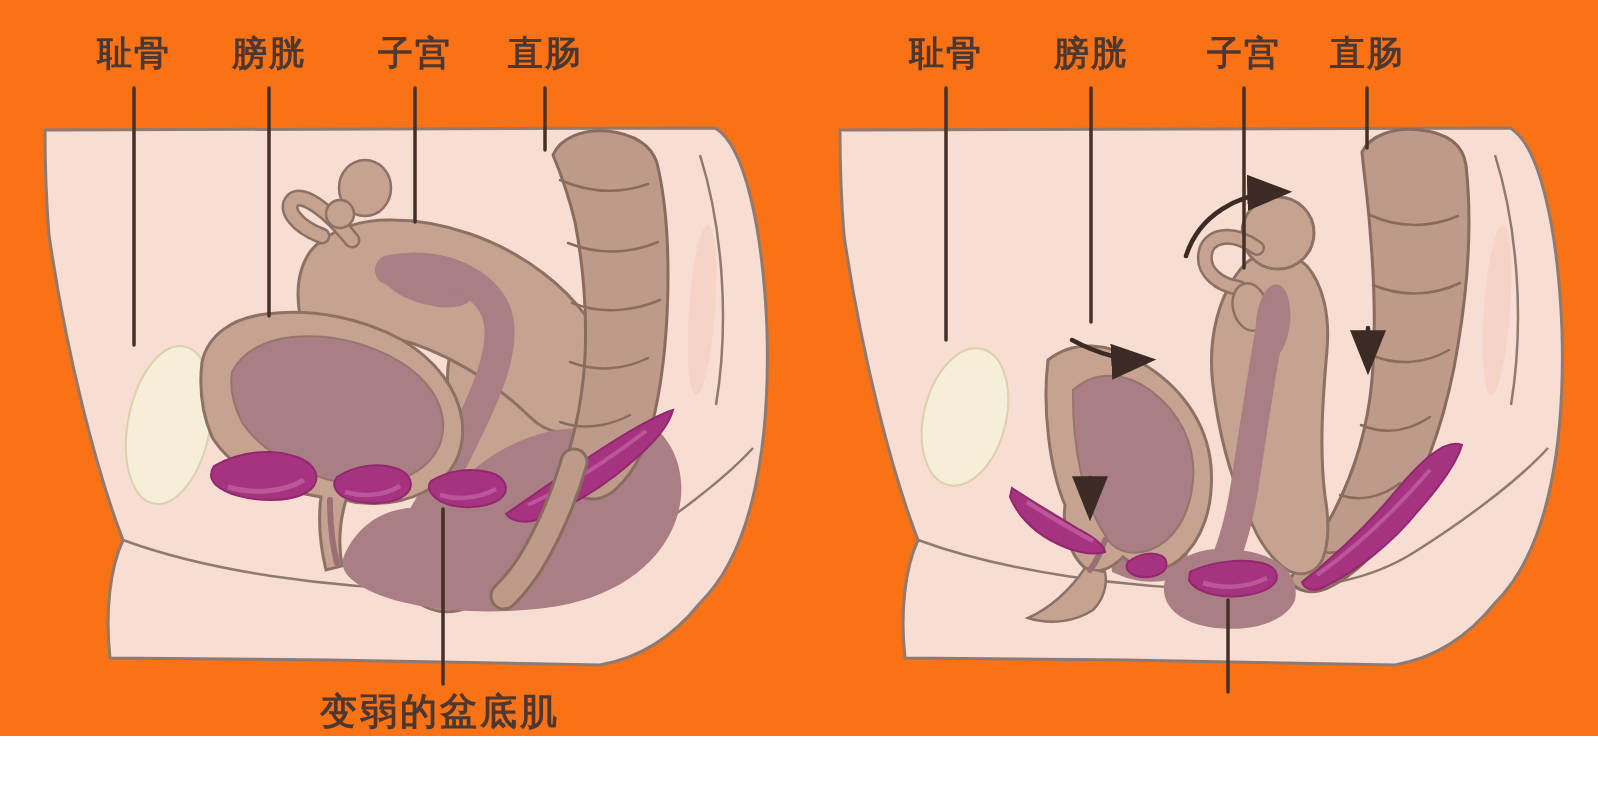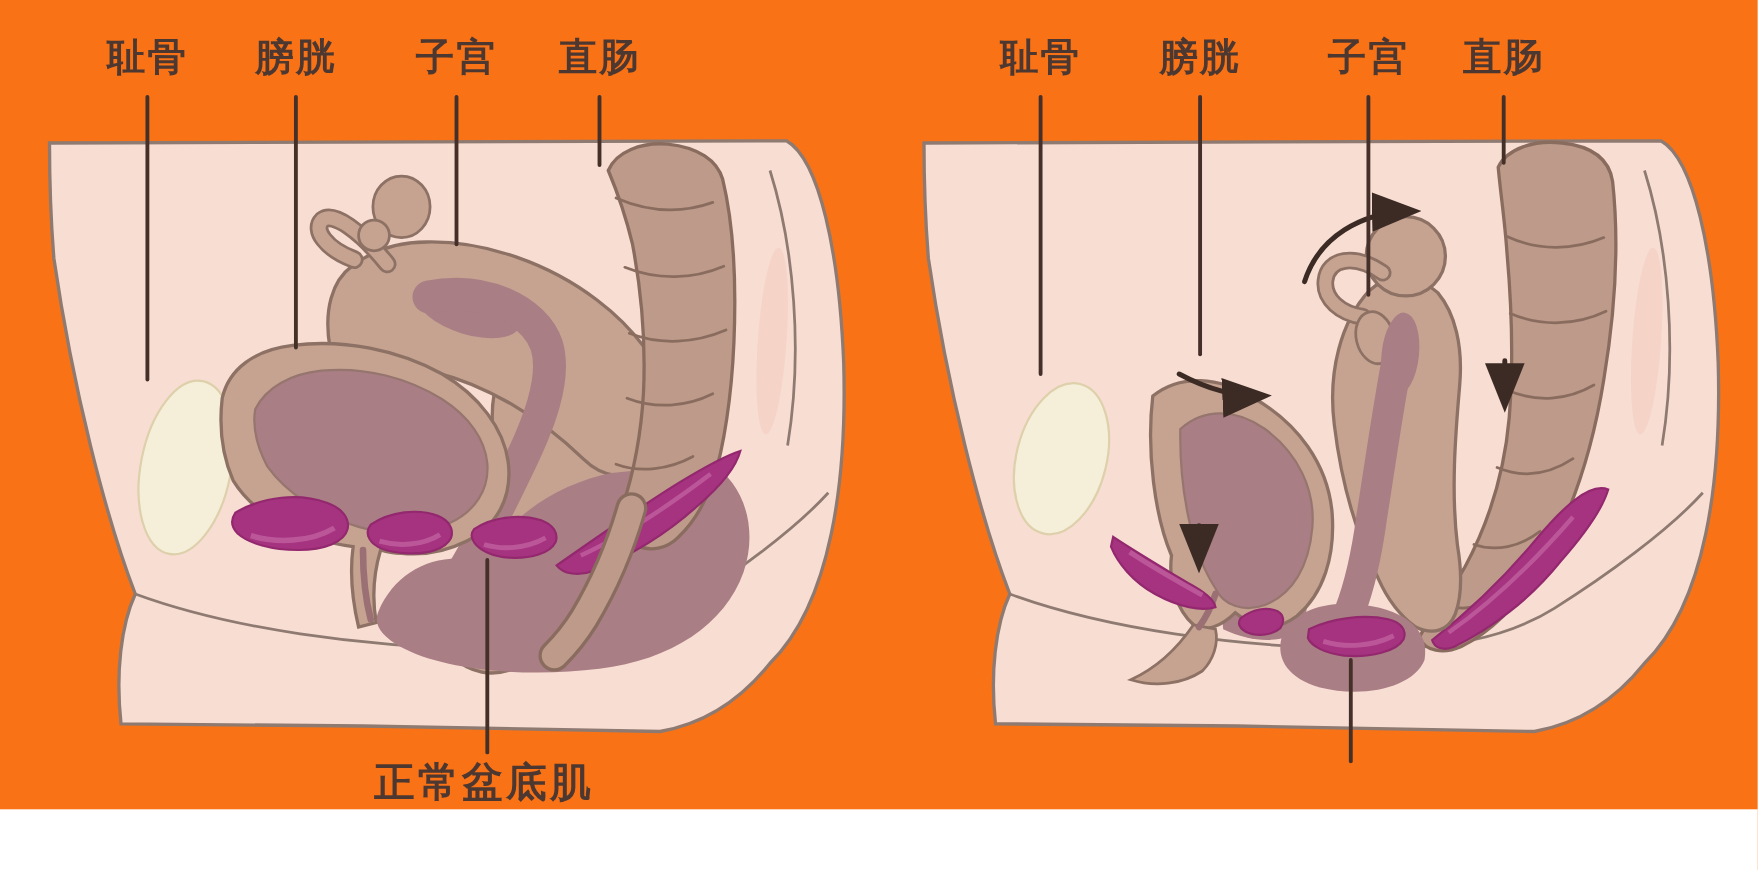--- a/index.html
+++ b/index.html
@@ -196,14 +196,14 @@
   <div class="organ-label" style="left:134px;top:32px">耻骨</div>
   <div class="organ-label" style="left:269px;top:32px">膀胱</div>
   <div class="organ-label" style="left:415px;top:32px">子宫</div>
   <div class="organ-label" style="left:545px;top:32px">直肠</div>
 
   <div class="organ-label" style="left:946px;top:32px">耻骨</div>
   <div class="organ-label" style="left:1091px;top:32px">膀胱</div>
   <div class="organ-label" style="left:1244px;top:32px">子宫</div>
   <div class="organ-label" style="left:1367px;top:32px">直肠</div>
 
-  <div class="caption-label" style="left:440px;top:690px">正常盆底肌</div>
+  <div class="caption-label" style="left:440px;top:690px">变弱的盆底肌</div>
 </div>
 
 </body></html>

